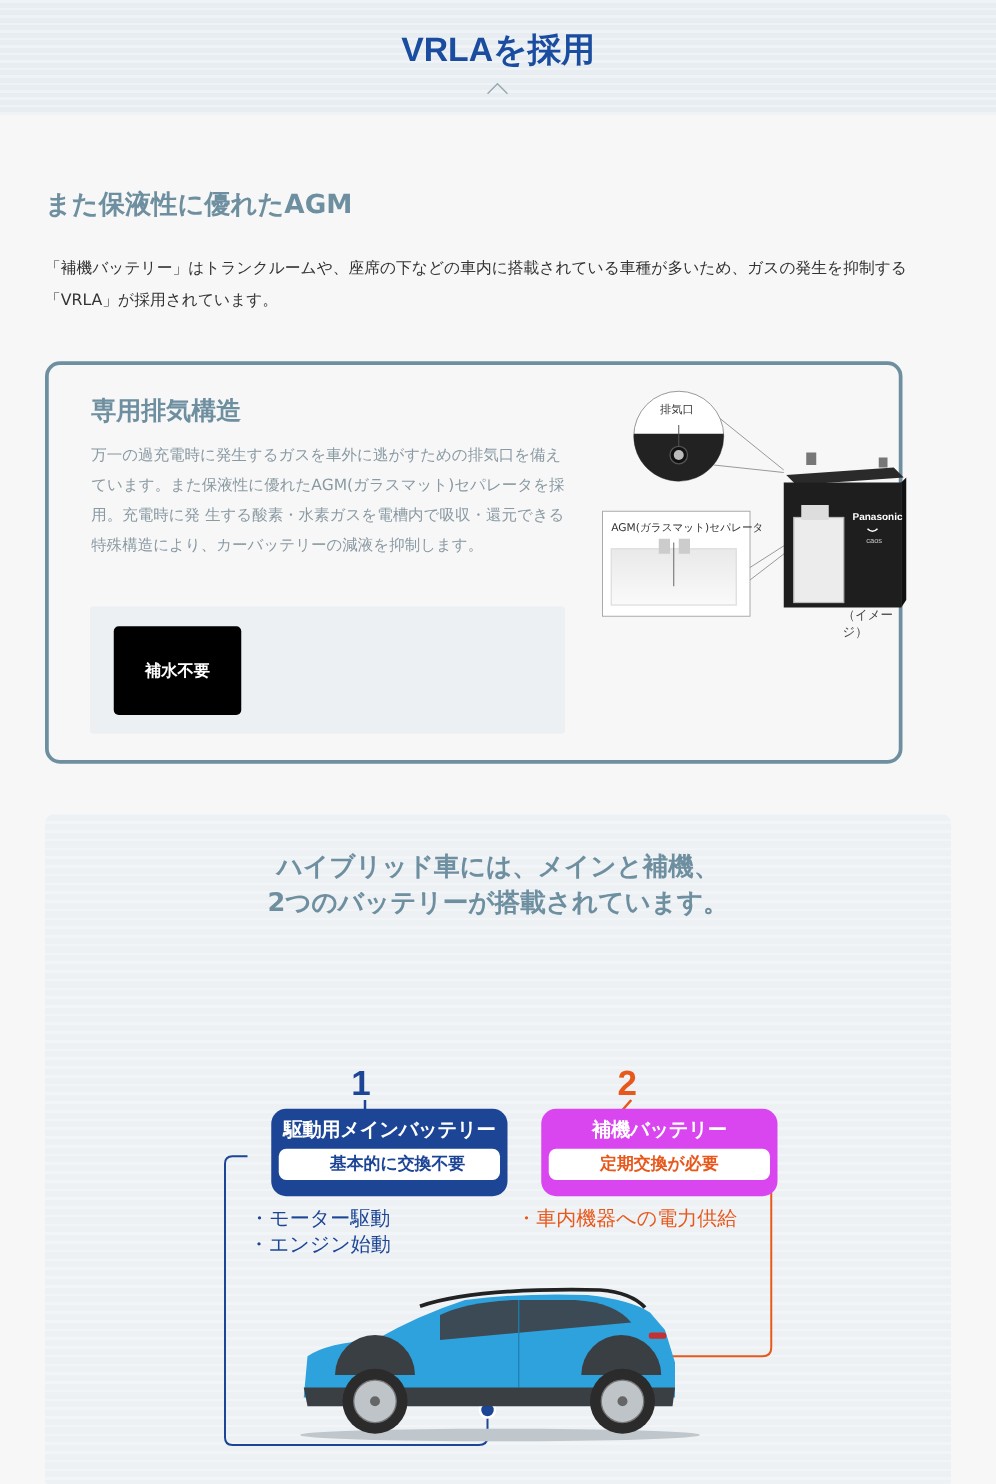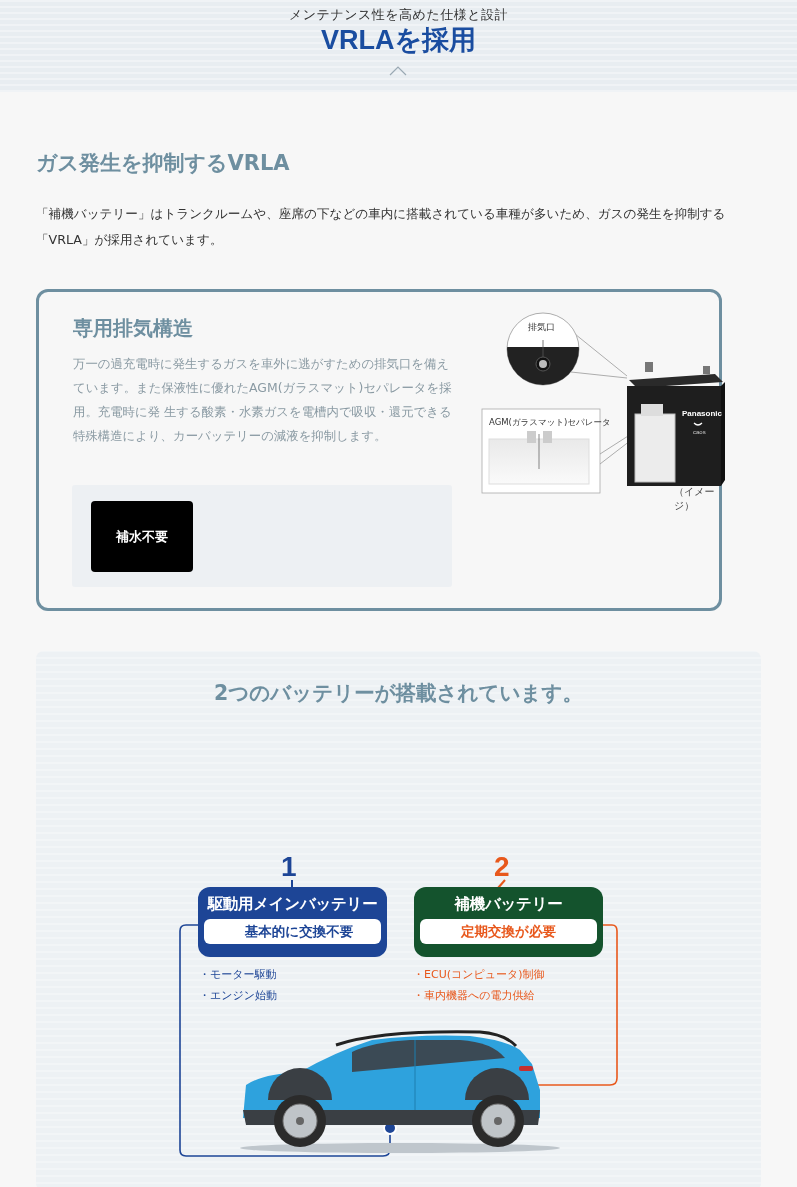--- a/index.html
+++ b/index.html
@@ -84,43 +84,42 @@
     position: absolute; left: 0; top: 28px; width: 725px; text-align: center;
     font-size: 20.5px; font-weight: bold; color: #6e8fa0; line-height: 29px;
   }
   .panel-text {
     position: absolute; left: 47px; top: 109px; width: 640px;
     font-size: 12.3px; line-height: 26px; color: #333;
   }
 
   .num { position: absolute; font-size: 28px; font-weight: bold; font-family: "Liberation Sans", sans-serif; }
   .box {
-    position: absolute; border-radius: 12px; color: #fff; text-align: center;
+    position: absolute; border-radius: 12px; color: #fff; text-align: center; margin-left: 19px;
   }
   .box-head { font-size: 15.5px; font-weight: bold; margin-top: 7px; letter-spacing: -0.3px; }
   .box-sub {
     margin: 4px 6px 0 6px; background: #fff; border-radius: 6px;
     font-size: 13.5px; font-weight: bold; height: 25px; line-height: 25px;
   }
-  .blist { position: absolute; font-size: 11px; line-height: 21px; }
+  .blist { position: absolute; font-size: 16px; line-height: 21px; text-align: center; }
 
   .overlay-svg { position: absolute; left: 0; top: 0; width: 797px; height: 1187px; pointer-events: none; }
 </style>
 </head>
 <body>
 
 <div class="hero">
-  <div class="hero-sub">メンテナンス性を高めた仕様と設計</div>
   <div class="hero-title">VRLAを採用</div>
   <svg class="hero-chevron" viewBox="0 0 18 10">
     <polyline points="1,9 9,1 17,9" fill="none" stroke="#9aa9b3" stroke-width="1.2"></polyline>
   </svg>
 </div>
 
-<div class="sec-title">ガス発生を抑制するVRLA</div>
+<div class="sec-title">また保液性に優れたAGM</div>
 <div class="sec-text">「補機バッテリー」はトランクルームや、座席の下などの車内に搭載されている車種が多いため、ガスの発生を抑制する「VRLA」が採用されています。</div>
 
 <div class="card">
   <div class="card-title">専用排気構造</div>
   <div class="card-text">万一の過充電時に発生するガスを車外に逃がすための排気口を備えています。また保液性に優れたAGM(ガラスマット)セパレータを採用。充電時に発 生する酸素・水素ガスを電槽内で吸収・還元できる特殊構造により、カーバッテリーの減液を抑制します。</div>
 
   <div class="note-box">
     <div class="note-badge">補水不要</div>
   </div>
 
@@ -164,20 +163,21 @@
     <text x="214" y="130" font-size="6" fill="#ccc" font-family="Liberation Sans, sans-serif">caos</text>
     <path d="M215,119 q4,4 8,0" stroke="#fff" fill="none" stroke-width="1.2"></path>
   </svg>
   <div class="lbl-vent" style="left:489px;top:29px;">排気口</div>
   <div class="lbl-agm" style="left:450px;top:125px;">AGM(ガラスマット)セパレータ</div>
   <div class="illus-caption">（イメージ）</div>
 </div>
 
 <div class="panel">
   <div class="panel-title">
+    <div>ハイブリッド車には、メインと補機、</div>
     <div>2つのバッテリーが搭載されています。</div>
   </div>
 </div>
 
 <svg class="overlay-svg" viewBox="0 0 797 1187">
 
   <line x1="292" y1="880" x2="292" y2="888" stroke="#1d4596" stroke-width="2"></line>
   <line x1="505" y1="880" x2="498" y2="888" stroke="#e8581c" stroke-width="2"></line>
 
   <path d="M198,925 L186,925 Q180,925 180,931 L180,1150 Q180,1156 186,1156 L383,1156 Q390,1156 390,1149 L390,1130" fill="none" stroke="#1d4596" stroke-width="1.6"></path>
@@ -210,20 +210,19 @@
 <div class="box" style="left:198px;top:887px;width:189px;height:70px;background:#1d4596;">
   <div class="box-head">駆動用メインバッテリー</div>
   <div class="box-sub" style="color:#1d4596;padding-left:13px;">基本的に交換不要</div>
 </div>
 <div class="blist" style="left:199px;top:964px;color:#1d4596;">
   <div>・モーター駆動</div>
   <div>・エンジン始動</div>
 </div>
 
 <div class="num" style="left:494px;top:851px;color:#e8581c;">2</div>
-<div class="box" style="left:414px;top:887px;width:189px;height:70px;background:#14532d;">
+<div class="box" style="left:414px;top:887px;width:189px;height:70px;background:#d946ef;">
   <div class="box-head">補機バッテリー</div>
   <div class="box-sub" style="color:#e8581c;">定期交換が必要</div>
 </div>
 <div class="blist" style="left:413px;top:964px;color:#e8581c;">
-  <div>・ECU(コンピュータ)制御</div>
   <div>・車内機器への電力供給</div>
 </div>
 
 </body></html>

